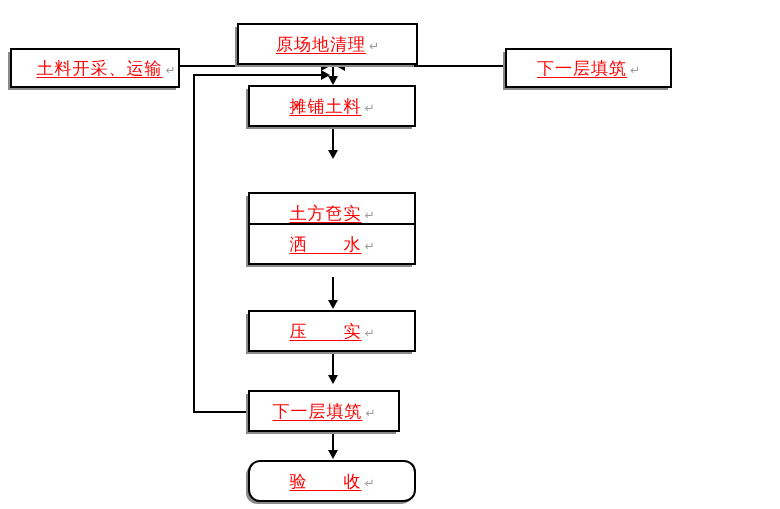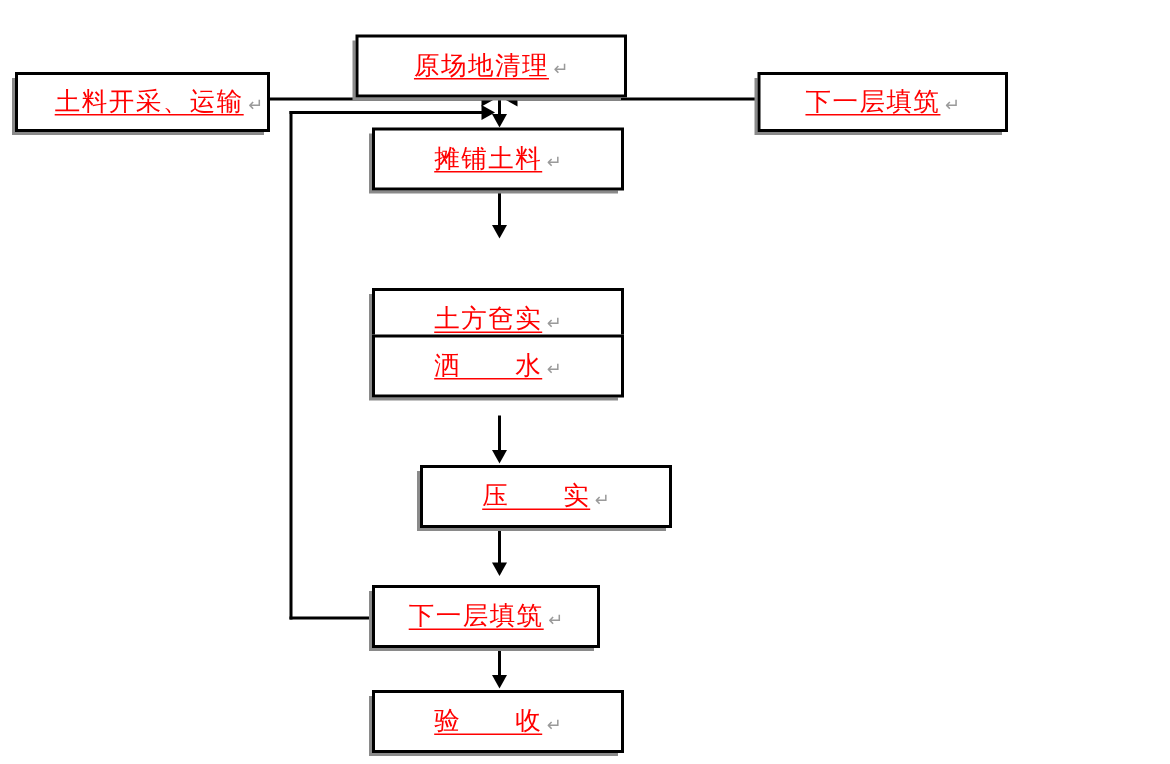--- a/index.html
+++ b/index.html
@@ -133,34 +133,34 @@
     </div>
   </div>
 
   <div class="node" style="left:248px;top:223px;width:168px;height:42px;">
     <div class="node-inner">
       <span class="txt">洒　　水</span>
       <span class="pilcrow">↵</span>
     </div>
   </div>
 
-  <div class="node" style="left:248px;top:310px;width:168px;height:42px;margin-left:32px;">
+  <div class="node" style="left:248px;top:310px;width:168px;height:42px;">
     <div class="node-inner">
       <span class="txt">压　　实</span>
       <span class="pilcrow">↵</span>
     </div>
   </div>
 
   <div class="node" style="left:248px;top:390px;width:152px;height:42px;">
     <div class="node-inner">
       <span class="txt">下一层填筑</span>
       <span class="pilcrow">↵</span>
     </div>
   </div>
 
-  <div class="node" style="left:248px;top:460px;width:168px;height:42px;">
+  <div class="node" style="left:248px;top:460px;width:168px;height:42px;border-radius:12px;">
     <div class="node-inner">
       <span class="txt">验　　收</span>
       <span class="pilcrow">↵</span>
     </div>
   </div>
 
 </div>
 
 </body></html>

